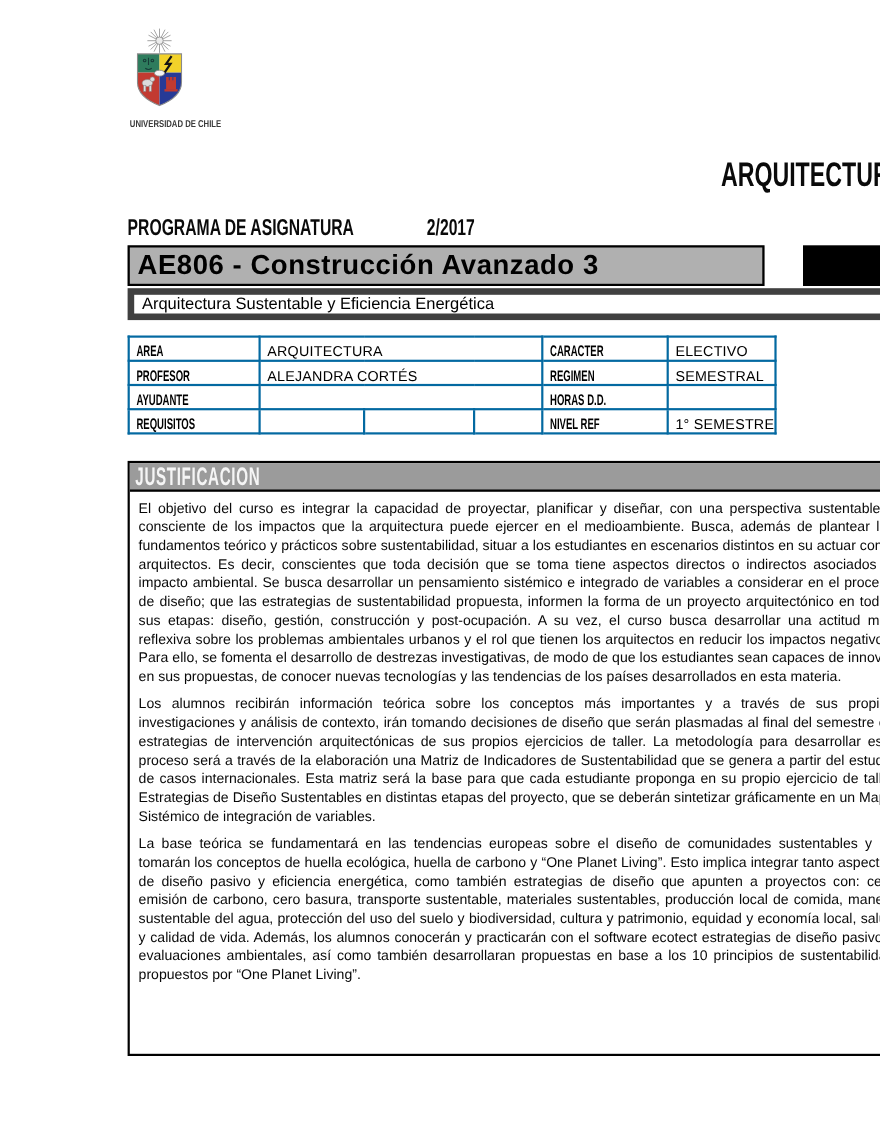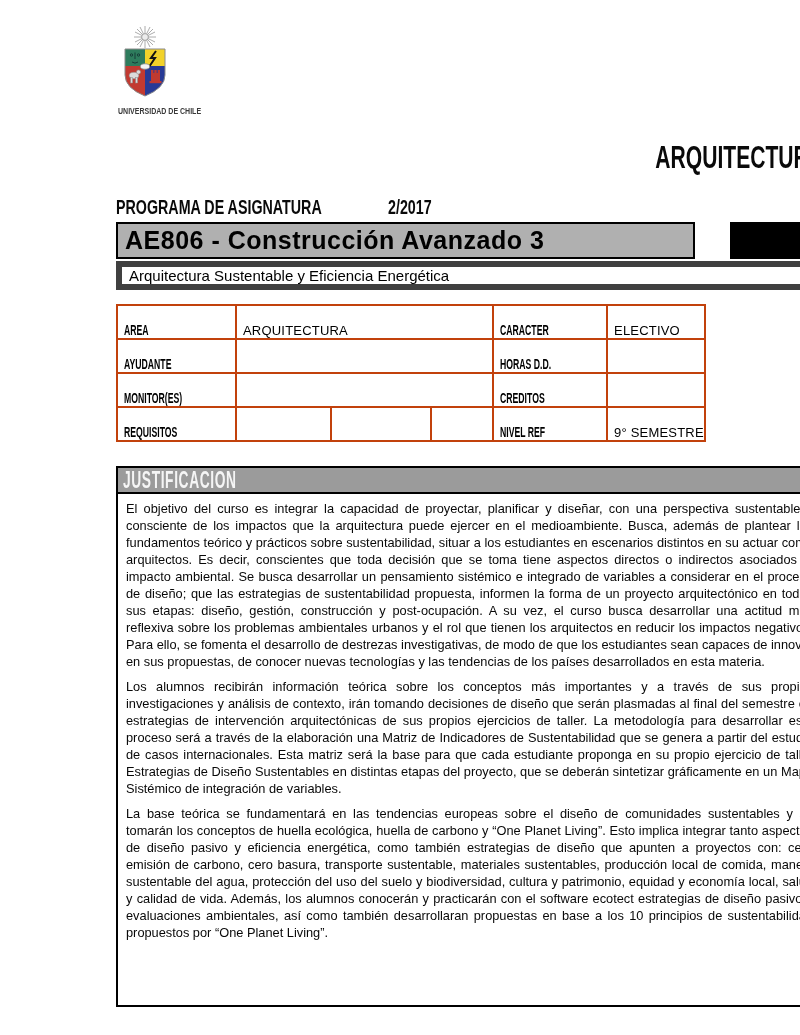--- a/index.html
+++ b/index.html
@@ -95,23 +95,23 @@
   }
 
   
   table.info {
     margin-top: 14px;
     width: 588px;
     border-collapse: collapse;
     table-layout: fixed;
   }
   table.info td {
-    border: 2px solid #c2410c;
+    border: 2px solid #0369a1;
     height: 21px;
-    padding: 16px 4px 0 6px;
+    padding: 4px 4px 0 6px;
     vertical-align: middle;
     overflow: visible;
     white-space: nowrap;
   }
   td.lbl { font-size: 14px; }
   td.lbl .cond { transform: scaleX(0.62); }
   td.val { font-size: 13px; letter-spacing: 0.2px; padding-left: 8px; }
 
   
   .just-box {
@@ -234,38 +234,38 @@
           <col style="width:98px">
       </colgroup>
       <tbody>
         <tr>
           <td class="lbl"><span class="cond">AREA</span></td>
           <td class="val" colspan="3">ARQUITECTURA</td>
           <td class="lbl"><span class="cond">CARACTER</span></td>
           <td class="val">ELECTIVO</td>
         </tr>
         <tr>
+          <td class="lbl"><span class="cond">PROFESOR</span></td>
+          <td class="val" colspan="3">ALEJANDRA CORTÉS</td>
+          <td class="lbl"><span class="cond">REGIMEN</span></td>
+          <td class="val">SEMESTRAL</td>
+        </tr>
+        <tr>
           <td class="lbl"><span class="cond">AYUDANTE</span></td>
           <td class="val" colspan="3"></td>
           <td class="lbl"><span class="cond">HORAS D.D.</span></td>
           <td class="val"></td>
         </tr>
         <tr>
-          <td class="lbl"><span class="cond">MONITOR(ES)</span></td>
-          <td class="val" colspan="3"></td>
-          <td class="lbl"><span class="cond">CREDITOS</span></td>
-          <td class="val"></td>
-        </tr>
-        <tr>
           <td class="lbl"><span class="cond">REQUISITOS</span></td>
           <td class="val"></td>
           <td class="val"></td>
           <td class="val"></td>
           <td class="lbl"><span class="cond">NIVEL REF</span></td>
-          <td class="val">9° SEMESTRE</td>
+          <td class="val">1° SEMESTRE</td>
         </tr>
       </tbody>
     </table>
 
     <div class="just-box">
       <div class="just-header">
         <span class="cond">JUSTIFICACION</span>
       </div>
       <div class="just-body">
         <p>El objetivo del curso es integrar la capacidad de proyectar, planificar y diseñar, con una perspectiva sustentable y consciente de los impactos que la arquitectura puede ejercer en el medioambiente. Busca, además de plantear los fundamentos teórico y prácticos sobre sustentabilidad, situar a los estudiantes en escenarios distintos en su actuar como arquitectos. Es decir, conscientes que toda decisión que se toma tiene aspectos directos o indirectos asociados al impacto ambiental. Se busca desarrollar un pensamiento sistémico e integrado de variables a considerar en el proceso de diseño; que las estrategias de sustentabilidad propuesta, informen la forma de un proyecto arquitectónico en todas sus etapas: diseño, gestión, construcción y post-ocupación.  A su vez, el curso busca desarrollar una actitud más reflexiva sobre los problemas ambientales urbanos y el rol que tienen los arquitectos en reducir los impactos negativos. Para ello, se fomenta el desarrollo de destrezas investigativas, de modo de que los estudiantes sean capaces de innovar en sus propuestas, de conocer nuevas tecnologías y las tendencias de los países desarrollados en esta materia.</p>

